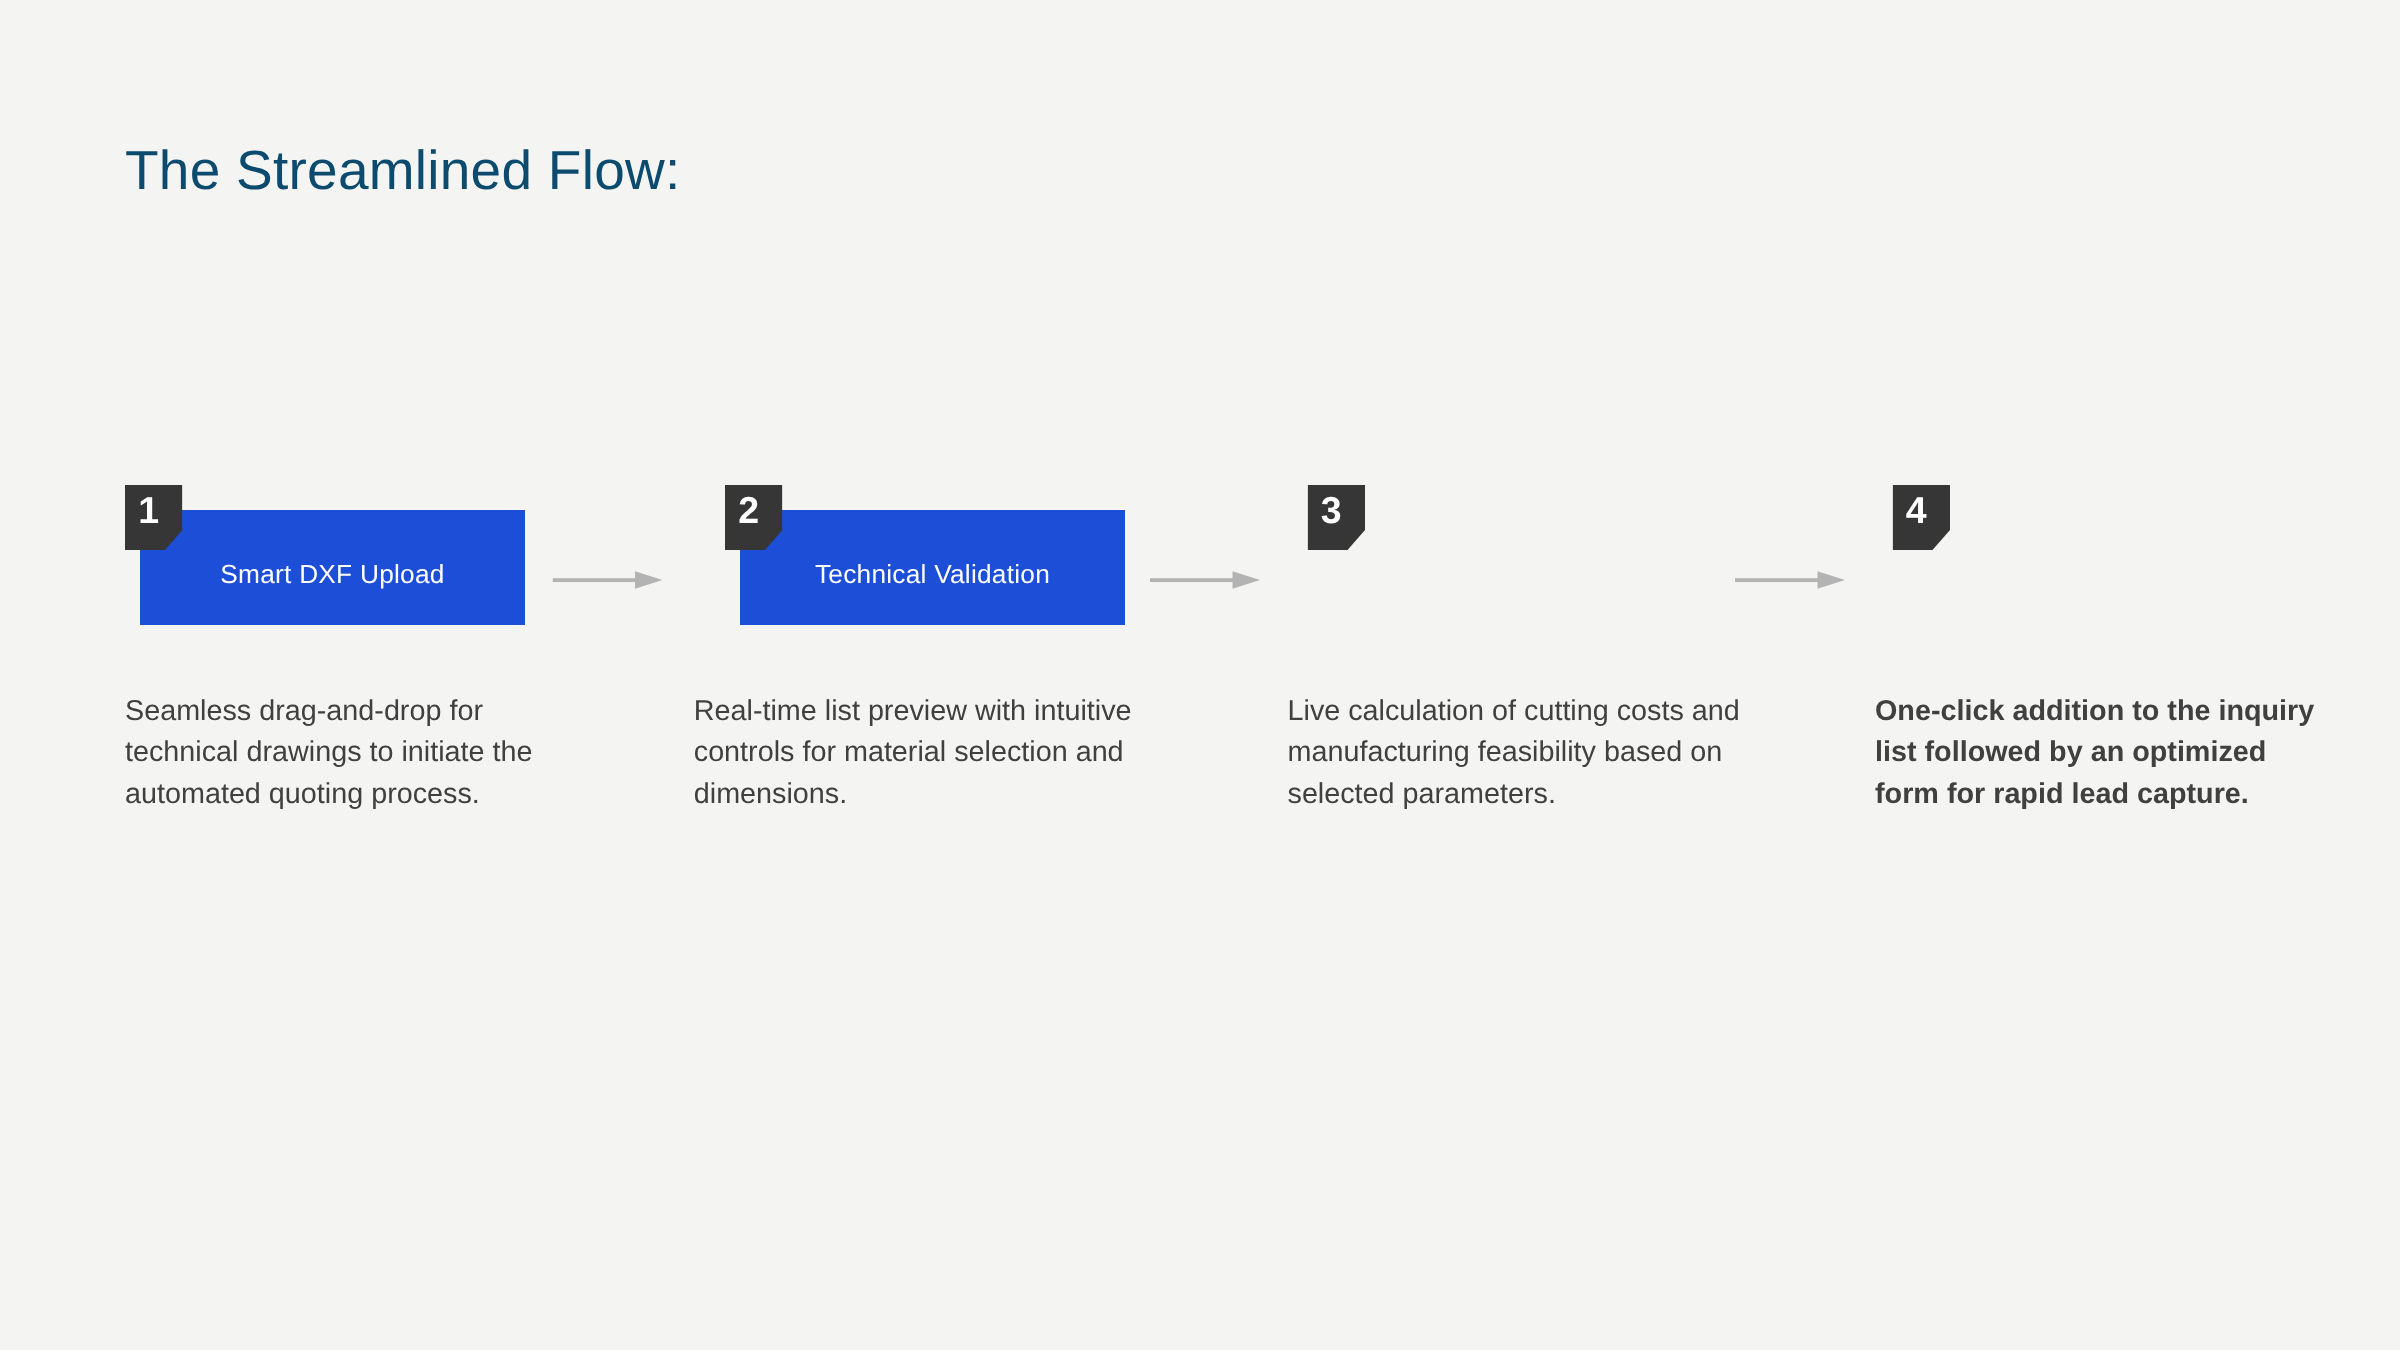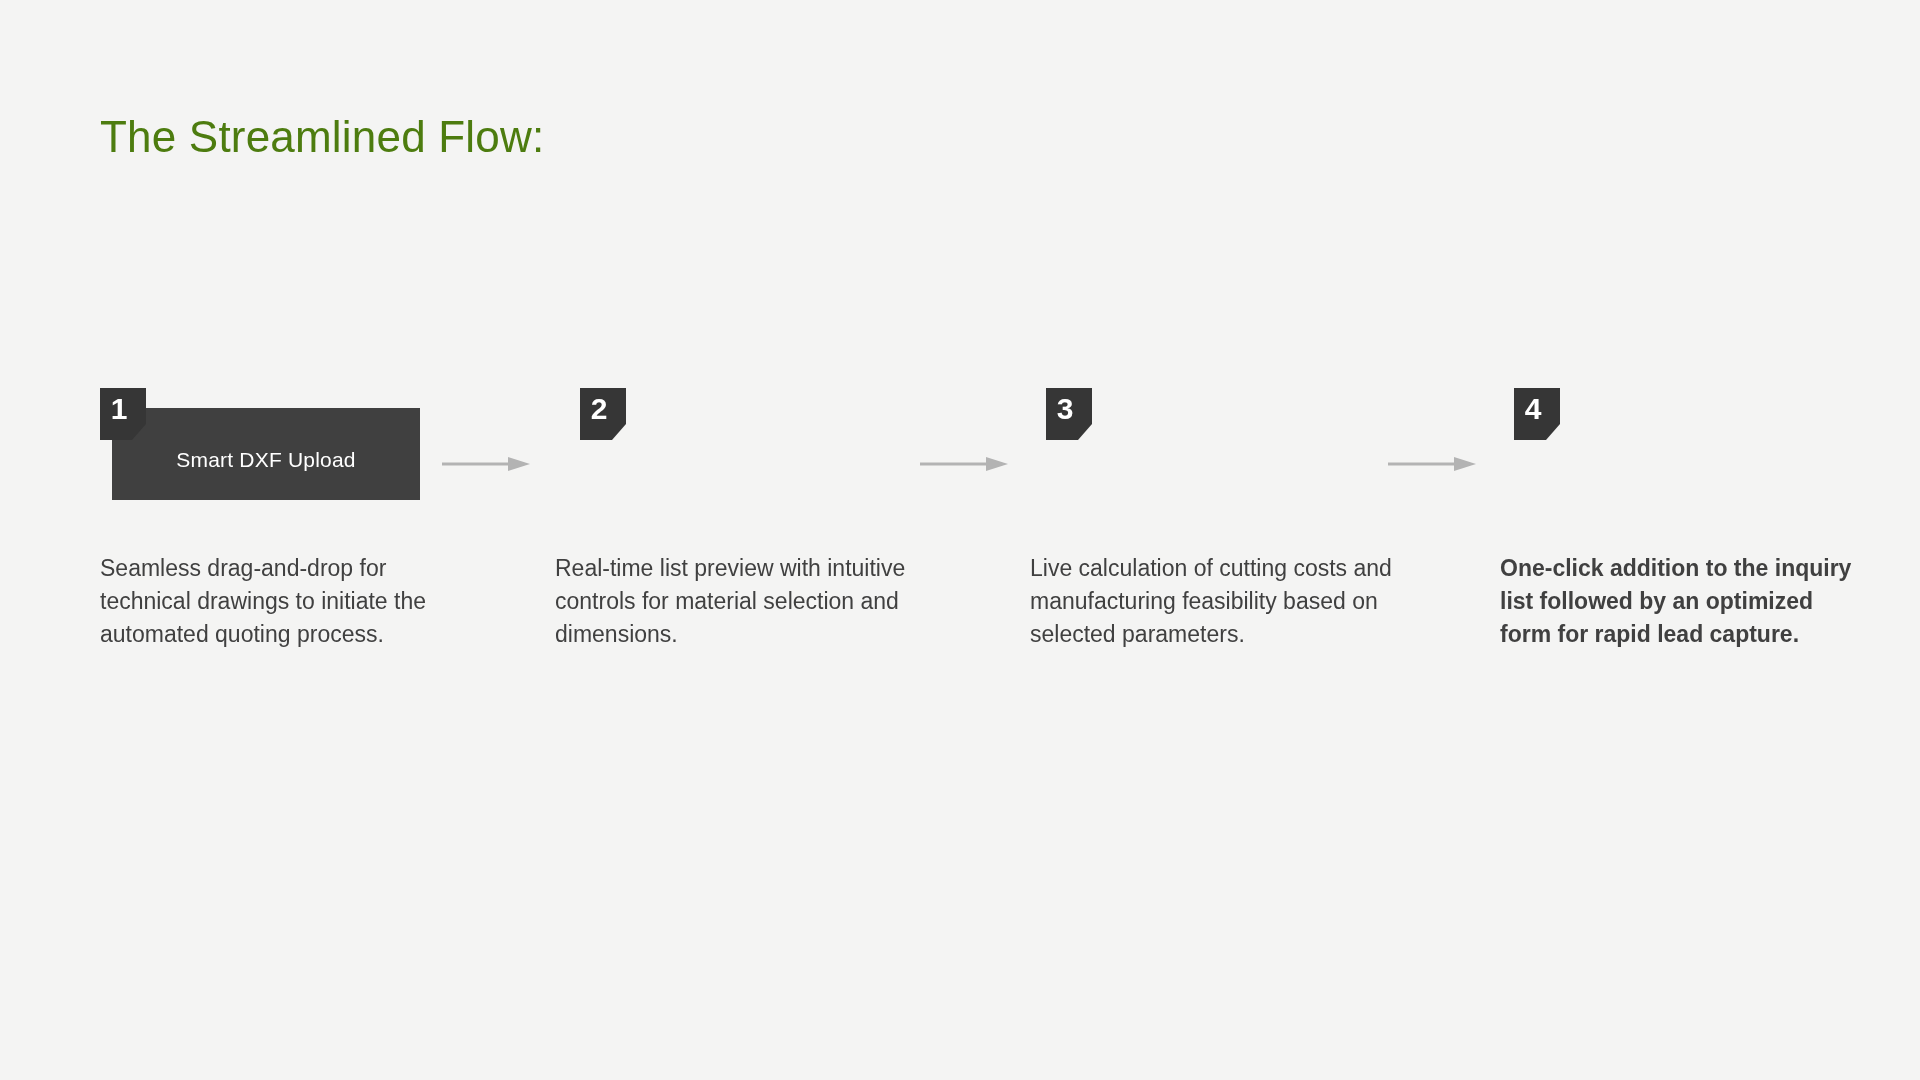--- a/index.html
+++ b/index.html
@@ -21,21 +21,21 @@
   }
 
   
   .page-title {
     position: absolute;
     left: 100px;
     top: 112px;
     font-size: 44px;
     font-weight: 500;
     letter-spacing: 0.2px;
-    color: #4d7c0f;
+    color: #0c4a6e;
     white-space: nowrap;
   }
 
   
   .flow {
     position: absolute;
     left: 0;
     top: 388px;
     width: 1920px;
     height: 120px;
@@ -53,21 +53,21 @@
   .step-2 { left: 1046px; }
   .step-3 { left: 1514px; }
 
   
   .card {
     position: absolute;
     left: 12px;
     top: 20px;
     width: 308px;
     height: 92px;
-    background: #404040;
+    background: #1d4ed8;
     -webkit-clip-path: polygon(34px 0, 100% 0, 100% 100%, 0 100%, 0 18px);
     clip-path: polygon(34px 0, 100% 0, 100% 100%, 0 100%, 0 18px);
   }
 
   .card-label {
     position: absolute;
     left: 0;
     right: 0;
     top: 40px;
     text-align: center;
@@ -149,20 +149,23 @@
     </div>
 
     <div class="arrow arrow-0">
       <svg width="88" height="16" viewBox="0 0 88 16">
         <line x1="0" y1="8" x2="70" y2="8" stroke="#b3b3b3" stroke-width="3"></line>
         <polygon points="66,1 88,8 66,15" fill="#b3b3b3"></polygon>
       </svg>
     </div>
 
     <div class="step step-1">
+      <div class="card">
+        <div class="card-label">Technical Validation</div>
+      </div>
       <div class="badge">
         <div class="badge-number">2</div>
       </div>
     </div>
 
     <div class="arrow arrow-1">
       <svg width="88" height="16" viewBox="0 0 88 16">
         <line x1="0" y1="8" x2="70" y2="8" stroke="#b3b3b3" stroke-width="3"></line>
         <polygon points="66,1 88,8 66,15" fill="#b3b3b3"></polygon>
       </svg>

